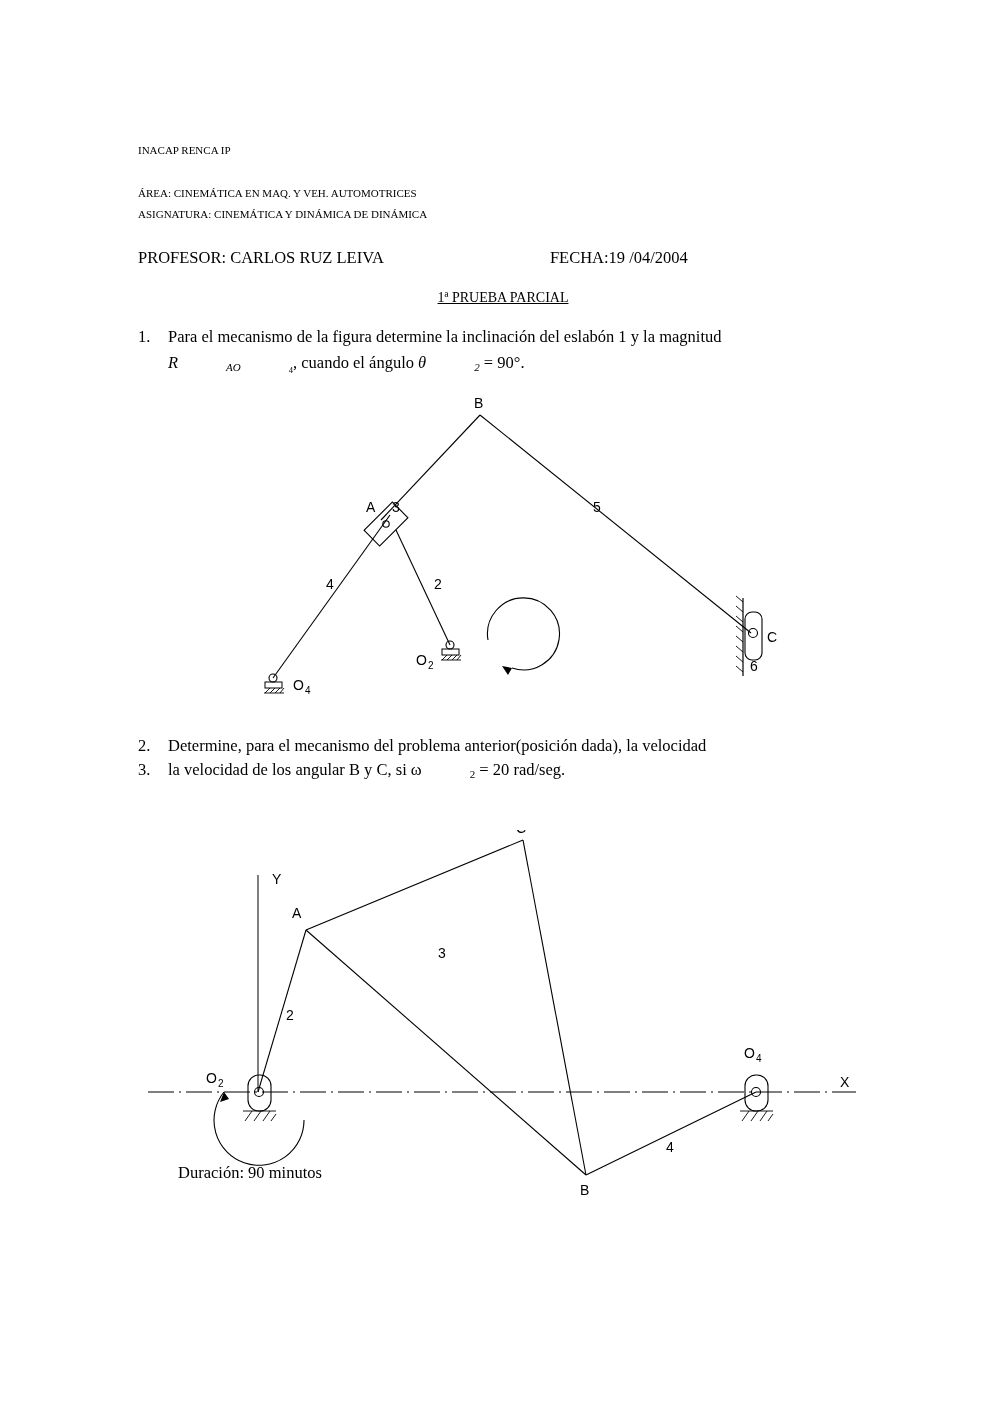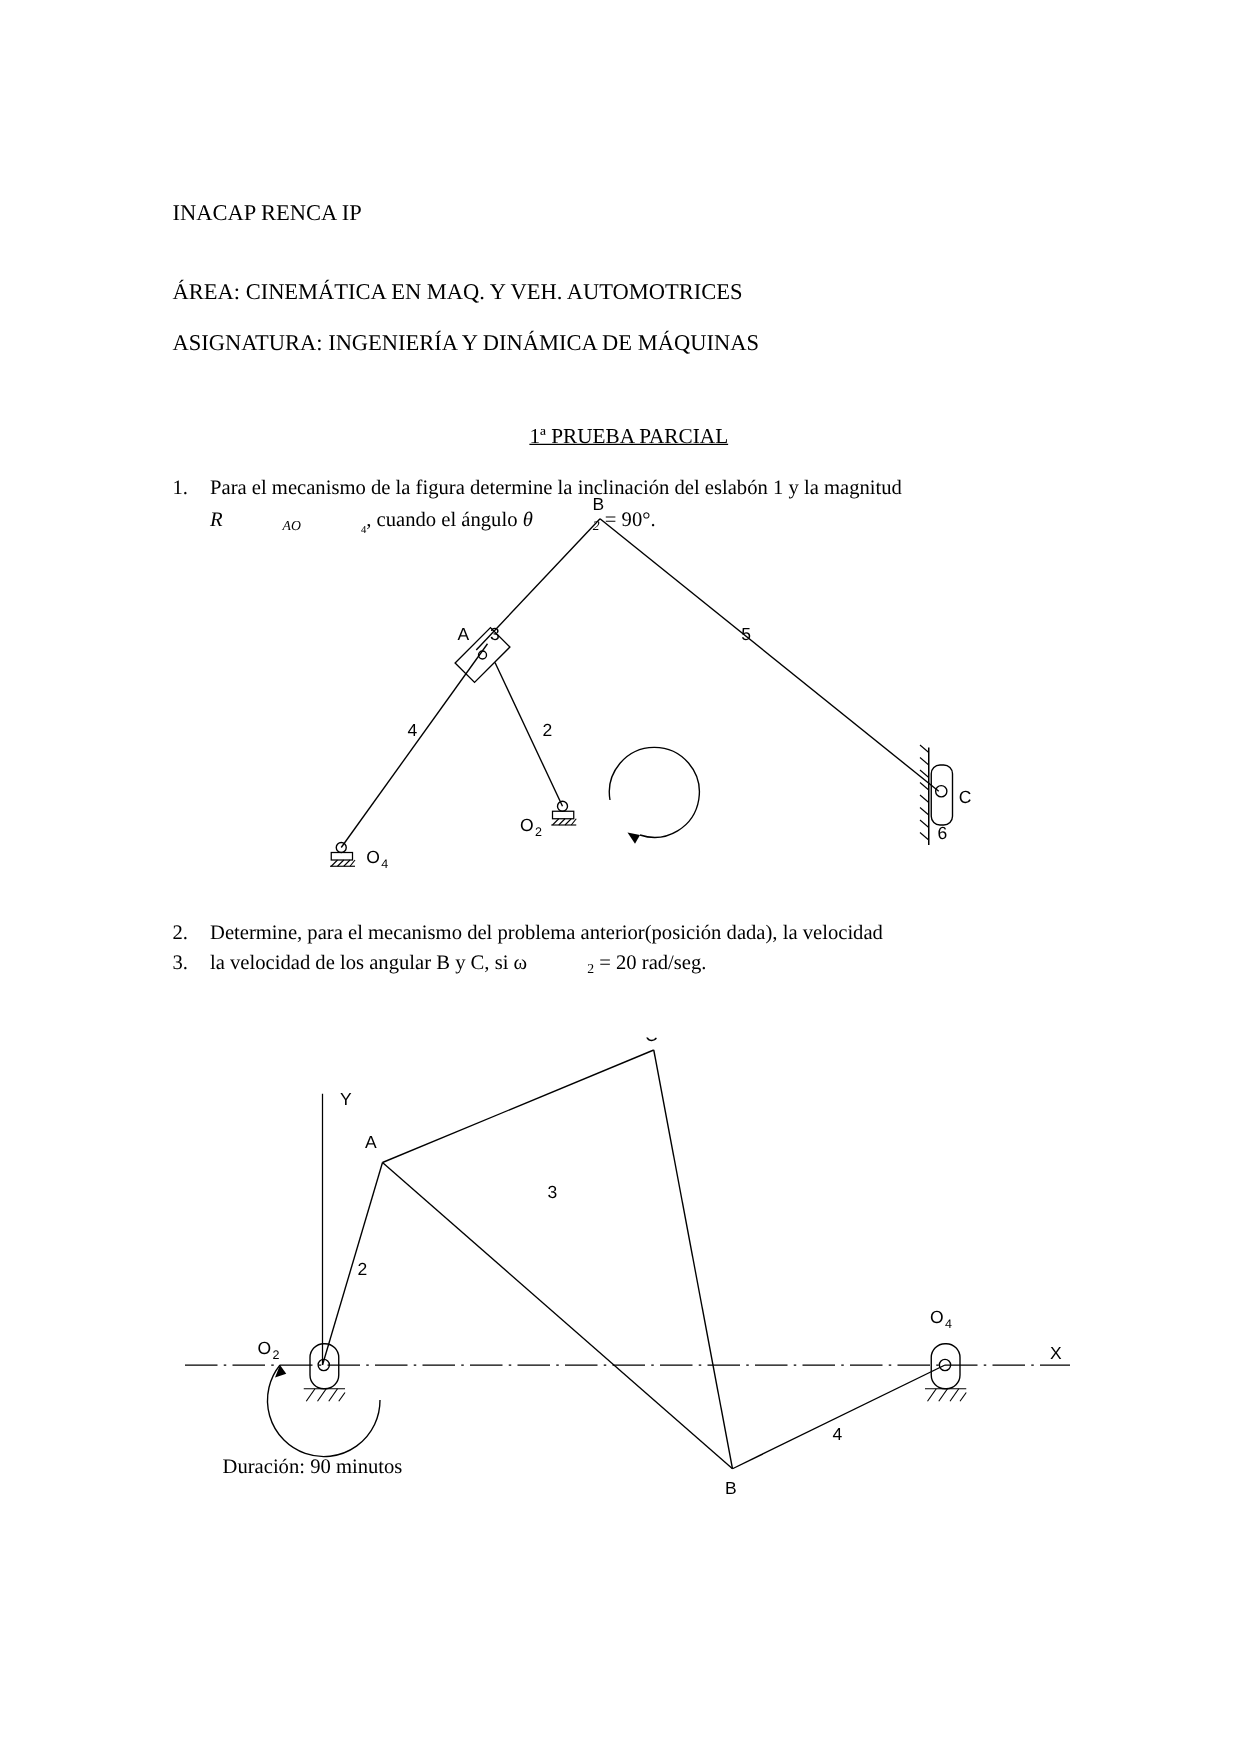--- a/index.html
+++ b/index.html
@@ -21,36 +21,35 @@
     width: 992px;
     height: 1403px;
   }
   .doc {
     position: absolute;
     left: 138px;
     top: 140px;
     width: 730px;
   }
   .line {
-    font-size: 18px;
+    font-size: 11px;
     line-height: 21px;
     white-space: nowrap;
-    margin-top: 20px;
   }
   .gap-md { height: 22px; }
   .prof-row {
     display: flex;
     font-size: 16.5px;
     line-height: 21px;
   }
   .prof-row .fecha { margin-left: 166px; }
   .title-row {
     text-align: center;
-    font-size: 17px;
-    margin-top: 32px;
+    font-size: 14px;
+    margin-top: 22px;
     margin-bottom: 20px;
   }
   .title-row span {
     text-decoration: underline;
   }
   .item {
     display: flex;
     font-size: 16.5px;
     line-height: 22px;
     margin-bottom: 2px;
@@ -103,22 +102,26 @@
 </style>
 </head>
 <body>
 
 <div class="page">
 
   <div class="doc">
     <div class="line">INACAP RENCA IP</div>
     <div class="gap-md"></div>
     <div class="line">ÁREA: CINEMÁTICA EN MAQ. Y VEH.  AUTOMOTRICES</div>
-    <div class="line">ASIGNATURA: INGENIERÍA Y DINÁMICA DE MÁQUINAS</div>
+    <div class="line">ASIGNATURA: CINEMÁTICA Y DINÁMICA DE DINÁMICA</div>
     <div class="gap-md"></div>
+    <div class="prof-row">
+      <span>PROFESOR: CARLOS RUZ LEIVA</span>
+      <span class="fecha">FECHA:19 /04/2004</span>
+    </div>
     <div class="title-row">
       <span>1ª PRUEBA PARCIAL</span>
     </div>
 
     <div class="item">
       <div class="num">1.</div>
       <div class="body">
         <div class="just" style="width:700px;">Para el mecanismo de la figura determine la inclinación del eslabón 1 y la magnitud</div>
         <div style="margin-top:4px;">
           <span class="mathvar">R</span><span class="sub mathvar">AO</span><span class="sub" style="font-size:8.5px;vertical-align:-5px;">4</span><span>, cuando el ángulo </span><span class="mathvar">θ</span><span class="sub mathvar">2</span><span> = 90°</span><span>.</span>

